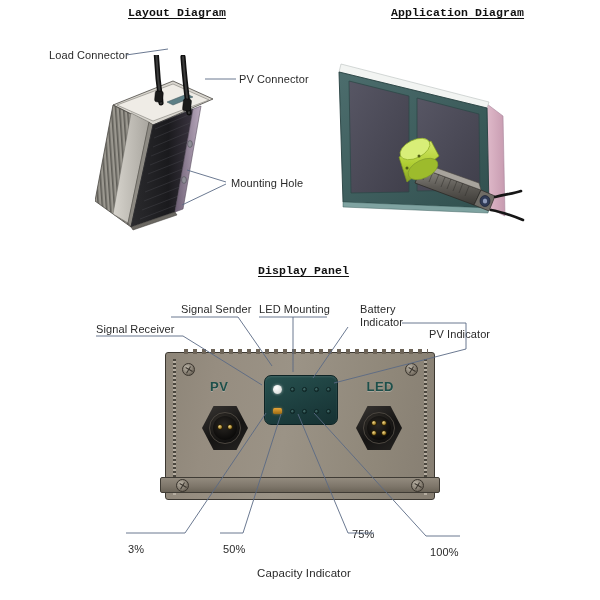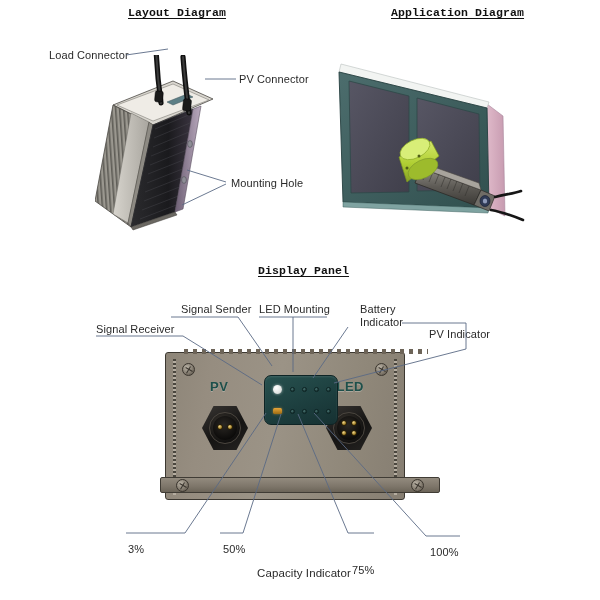--- a/index.html
+++ b/index.html
@@ -42,21 +42,21 @@
   .ld{fill:none;stroke:#5a6a84;stroke-width:.9;}
 
   
   #layout-art{position:absolute;left:95px;top:55px;width:215px;height:185px;}
 
   
   #panel{
     position:absolute;left:160px;top:352px;width:280px;height:148px;
   }
   .panel-body{
-    position:absolute;left:5px;top:0;width:240px;height:148px;
+    position:absolute;left:5px;top:0;width:270px;height:148px;
     background:linear-gradient(100deg,#8d8578 0%,#968d80 18%,#9b9386 45%,#8f8779 78%,#867e72 100%);
     border:1px solid #3c3831;
     border-radius:3px;
     box-sizing:border-box;
   }
   .fin-edge{
     position:absolute;top:6px;width:3px;height:136px;
     background:repeating-linear-gradient(to bottom,#4a463e 0 2px,#b5ada0 2px 4px);
   }
   .fin-left{left:7px;} .fin-right{right:7px;}
@@ -360,21 +360,21 @@
   <div class="lbl" style="left:259px;top:303px;">LED Mounting</div>
 
   <div class="lbl two" style="left:360px;top:303px;">Battery Indicator</div>
 
   <div class="lbl" style="left:429px;top:328px;">PV Indicator</div>
 
   <div class="lbl" style="left:128px;top:543px;">3%</div>
 
   <div class="lbl" style="left:223px;top:543px;">50%</div>
 
-  <div class="lbl" style="left:352px;top:564px;">75%</div>
+  <div class="lbl" style="left:352px;top:528px;">75%</div>
 
   <div class="lbl" style="left:430px;top:546px;">100%</div>
 
   <div class="lbl" style="left:257px;top:567px;font-size:11.5px;">Capacity Indicator</div>
 
   <svg class="leads">
 
     <path class="ld" d="M126,55 L168,49"></path>
     <path class="ld" d="M205,79 L236,79"></path>
     <path class="ld" d="M187,170 L226,182"></path>

